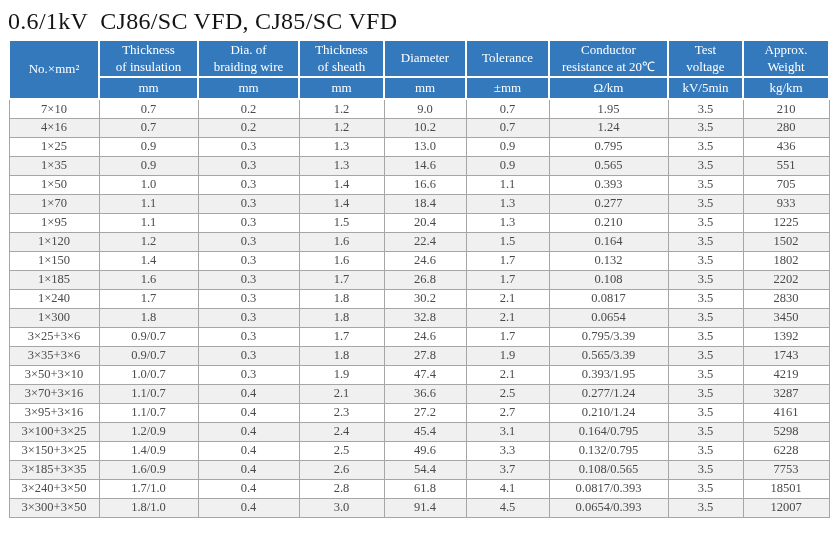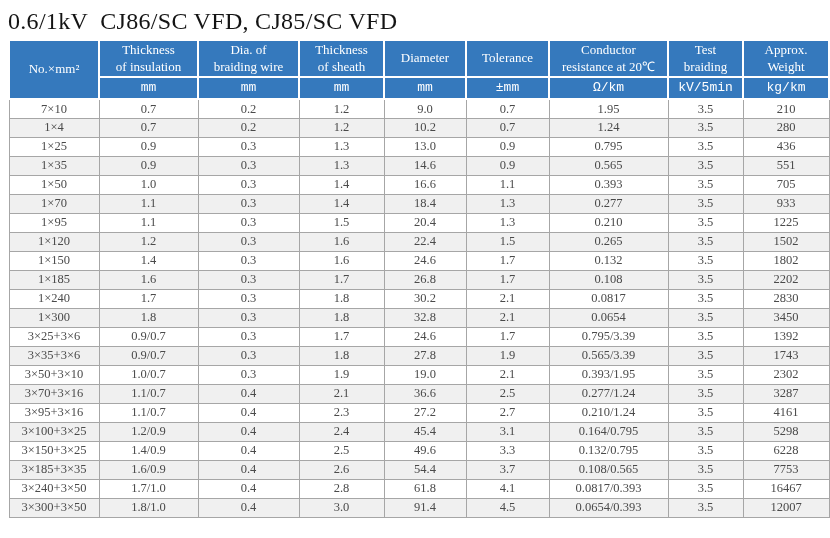--- a/index.html
+++ b/index.html
@@ -38,21 +38,21 @@
     font-weight: normal;
     font-size: 13px;
     line-height: 1.25;
     border: 2px solid #ffffff;
     white-space: pre-line;
     padding: 1px 2px;
     text-align: center;
     vertical-align: middle;
   }
   thead tr.labels th { height: 37px; }
-  thead tr.units th { height: 22px; font-family: Liberation Mono, monospace; }
+  thead tr.units th { height: 22px; }
   tbody td {
     border: 1px solid var(--grid);
     text-align: center;
     vertical-align: middle;
     font-size: 12.5px;
     color: var(--text);
     height: 19px;
     padding: 0 2px;
     line-height: 1;
   }
@@ -83,21 +83,21 @@
 of insulation</th>
         <th>Dia. of
 braiding wire</th>
         <th>Thickness
 of sheath</th>
         <th>Diameter</th>
         <th>Tolerance</th>
         <th>Conductor
 resistance at 20℃</th>
         <th>Test
-braiding</th>
+voltage</th>
         <th>Approx.
 Weight</th>
       </tr>
       <tr class="units">
         <th>mm</th>
         <th>mm</th>
         <th>mm</th>
         <th>mm</th>
         <th>±mm</th>
         <th>Ω/km</th>
@@ -111,21 +111,21 @@
           <td>0.7</td>
           <td>0.2</td>
           <td>1.2</td>
           <td>9.0</td>
           <td>0.7</td>
           <td>1.95</td>
           <td>3.5</td>
           <td>210</td>
         </tr>
         <tr class="alt">
-          <td>1×4</td>
+          <td>4×16</td>
           <td>0.7</td>
           <td>0.2</td>
           <td>1.2</td>
           <td>10.2</td>
           <td>0.7</td>
           <td>1.24</td>
           <td>3.5</td>
           <td>280</td>
         </tr>
         <tr>
@@ -183,21 +183,21 @@
           <td>3.5</td>
           <td>1225</td>
         </tr>
         <tr class="alt">
           <td>1×120</td>
           <td>1.2</td>
           <td>0.3</td>
           <td>1.6</td>
           <td>22.4</td>
           <td>1.5</td>
-          <td>0.265</td>
+          <td>0.164</td>
           <td>3.5</td>
           <td>1502</td>
         </tr>
         <tr>
           <td>1×150</td>
           <td>1.4</td>
           <td>0.3</td>
           <td>1.6</td>
           <td>24.6</td>
           <td>1.7</td>
@@ -258,25 +258,25 @@
           <td>1.9</td>
           <td>0.565/3.39</td>
           <td>3.5</td>
           <td>1743</td>
         </tr>
         <tr>
           <td>3×50+3×10</td>
           <td>1.0/0.7</td>
           <td>0.3</td>
           <td>1.9</td>
-          <td>19.0</td>
+          <td>47.4</td>
           <td>2.1</td>
           <td>0.393/1.95</td>
           <td>3.5</td>
-          <td>2302</td>
+          <td>4219</td>
         </tr>
         <tr class="alt">
           <td>3×70+3×16</td>
           <td>1.1/0.7</td>
           <td>0.4</td>
           <td>2.1</td>
           <td>36.6</td>
           <td>2.5</td>
           <td>0.277/1.24</td>
           <td>3.5</td>
@@ -328,21 +328,21 @@
         </tr>
         <tr>
           <td>3×240+3×50</td>
           <td>1.7/1.0</td>
           <td>0.4</td>
           <td>2.8</td>
           <td>61.8</td>
           <td>4.1</td>
           <td>0.0817/0.393</td>
           <td>3.5</td>
-          <td>16467</td>
+          <td>18501</td>
         </tr>
         <tr class="alt">
           <td>3×300+3×50</td>
           <td>1.8/1.0</td>
           <td>0.4</td>
           <td>3.0</td>
           <td>91.4</td>
           <td>4.5</td>
           <td>0.0654/0.393</td>
           <td>3.5</td>

